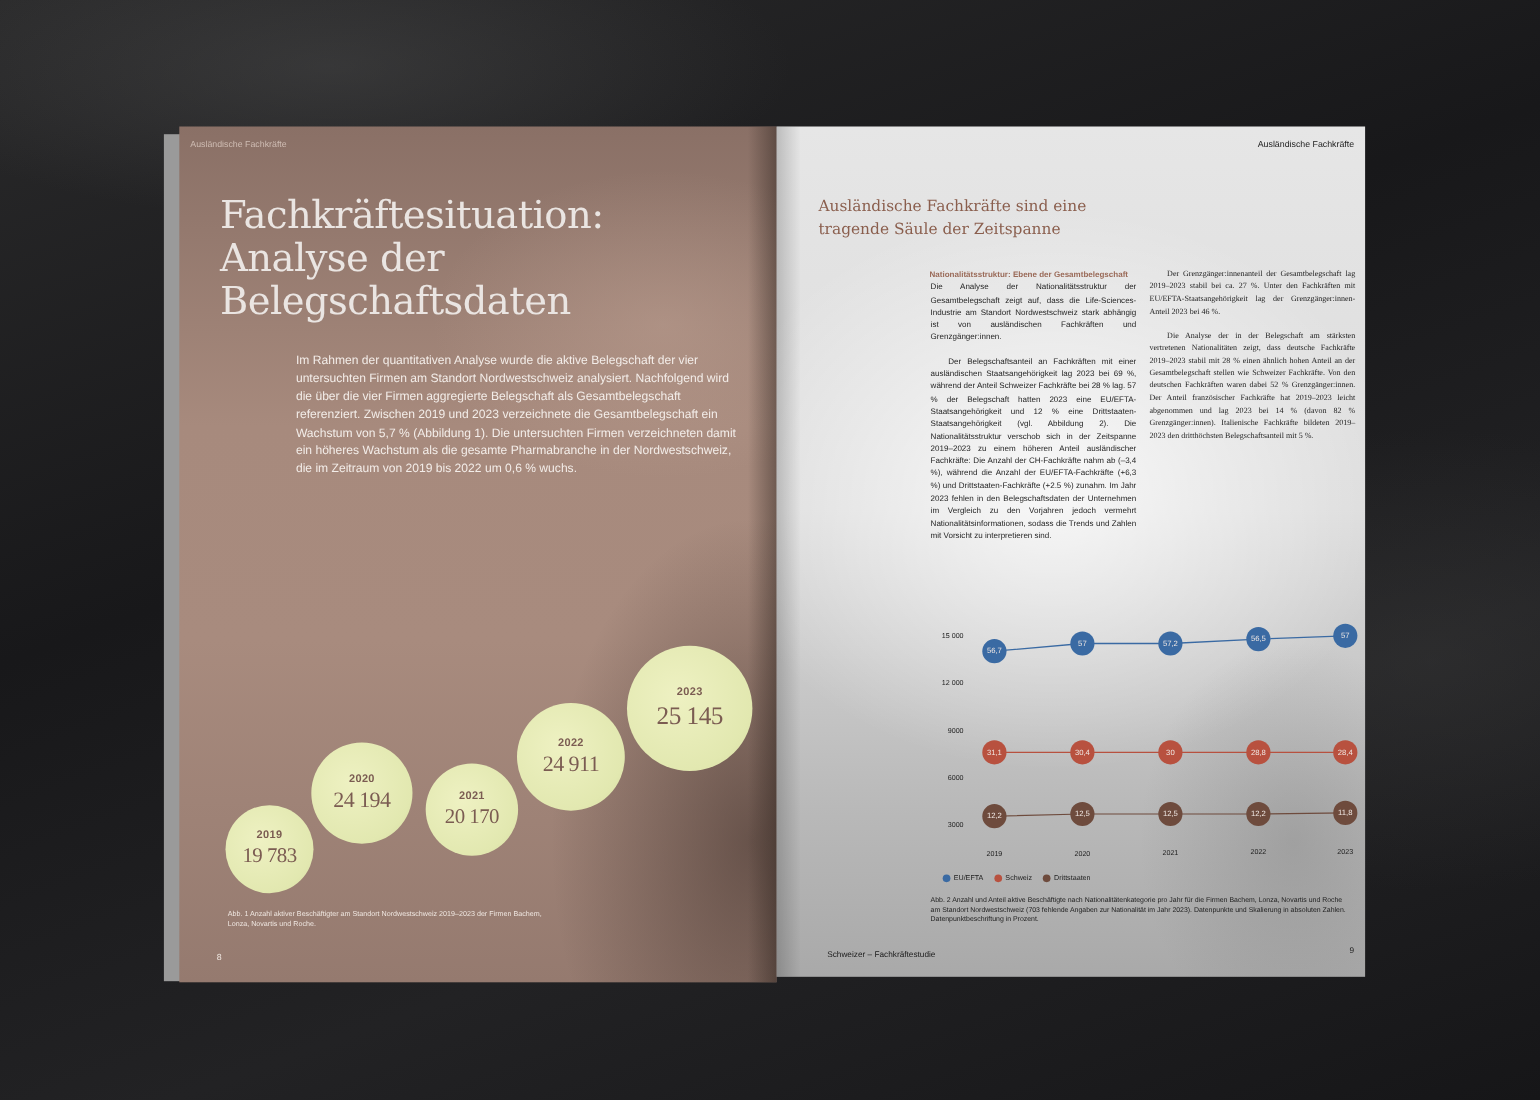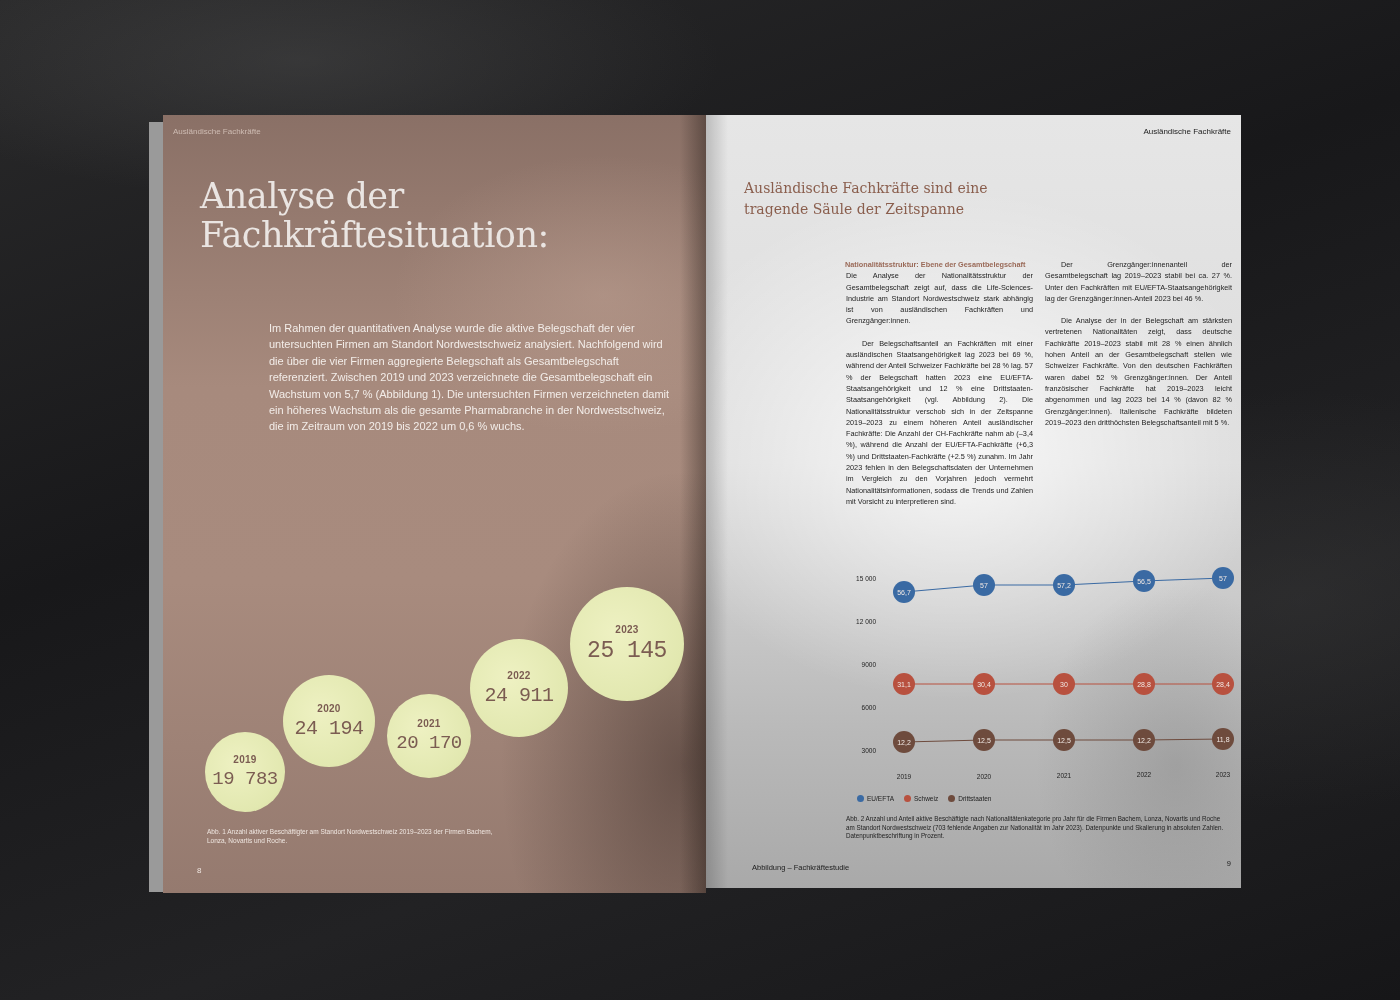--- a/index.html
+++ b/index.html
@@ -45,21 +45,21 @@
     position: absolute; left: 106px; top: 205px; width: 410px;
     font-size: 11px; line-height: 16.4px; color: #f3ede9;
   }
   .bubble {
     position: absolute; border-radius: 50%;
     background: radial-gradient(circle at 40% 40%, #eef1c2 0%, #e2e8b0 70%, #d3d9a0 100%);
     display: flex; flex-direction: column; align-items: center; justify-content: center;
     color: #7b5c52;
   }
   .bubble .yr { font-size: 10px; font-weight: bold; margin-bottom: 3px; letter-spacing: 0.3px; }
-  .bubble .val { font-family: Liberation Mono, monospace; font-weight: 300; letter-spacing: -0.5px; }
+  .bubble .val { font-family: Liberation Serif, serif; font-weight: 300; letter-spacing: -0.5px; }
   .caption-left {
     position: absolute; left: 44px; top: 712px; font-size: 6.5px; line-height: 9px; color: #efe6e0; width: 300px;
   }
   .folio-left { position: absolute; left: 34px; top: 751px; font-size: 8px; color: #efe6e0; }
 
   
   .page-right {
     position: absolute; left: 706px; top: 115px; width: 535px; height: 773px;
     background:
       radial-gradient(ellipse 200px 260px at 470px 650px, rgba(120,120,120,0.35), transparent 70%),
@@ -75,22 +75,22 @@
   .running-head-right { position: absolute; right: 10px; top: 12px; font-size: 8px; color: #222; }
   .section-title {
     position: absolute; left: 38px; top: 63px; margin: 0;
     font-family: "DejaVu Serif", serif; font-weight: normal;
     font-size: 14px; line-height: 21px; color: #8a5e4d;
   }
   .col { position: absolute; width: 188px; font-size: 7.3px; line-height: 11.3px; color: #1e1e1e; text-align: justify; }
   .col p { margin: 0 0 11px 1px; }
   .col p.indent { text-indent: 16px; }
   .subhead { color: #9a6a58; font-weight: bold; }
-  .col1 { left: 139px; top: 144px; }
-  .col2 { left: 338px; top: 144px; }
+  .col1 { left: 139px; top: 129px; }
+  .col2 { left: 338px; top: 128px; font-family: Liberation Serif, serif; }
 
   .chart { position: absolute; left: 130px; top: 448px; width: 400px; height: 230px; }
   .ytick { position: absolute; left: 0; font-size: 6.5px; color: #222; width: 40px; text-align: right; }
   .xtick { position: absolute; font-size: 6.5px; color: #222; width: 40px; text-align: center; }
   .dot {
     position: absolute; width: 22px; height: 22px; border-radius: 50%;
     color: #f0e8e4; font-size: 7px; display: flex; align-items: center; justify-content: center;
   }
   .legend { position: absolute; left: 151px; top: 680px; display: flex; gap: 10px; font-size: 6.5px; color: #222; align-items: center; }
   .legend-item { display: flex; align-items: center; gap: 3px; }
@@ -102,22 +102,23 @@
 </head>
 <body>
 
 <div class="bg-shadow"></div>
 
 <div class="page-left-underlay"></div>
 <div class="page-left">
   <div class="gutter"></div>
   <div class="running-head-left">Ausländische Fachkräfte</div>
   <h1 class="main-title">
+    <div>Fachkräftesituation:</div>
     <div>Analyse der</div>
-    <div>Fachkräftesituation:</div>
+    <div>Belegschaftsdaten</div>
   </h1>
   <div class="intro">Im Rahmen der quantitativen Analyse wurde die aktive Belegschaft der vier untersuchten Firmen am Standort Nordwestschweiz analysiert. Nachfolgend wird die über die vier Firmen aggregierte Belegschaft als Gesamtbelegschaft referenziert. Zwischen 2019 und 2023 verzeichnete die Gesamtbelegschaft ein Wachstum von 5,7 % (Abbildung 1). Die untersuchten Firmen verzeichneten damit ein höheres Wachstum als die gesamte Pharmabranche in der Nordwestschweiz, die im Zeitraum von 2019 bis 2022 um 0,6 % wuchs.</div>
 
   <div class="bubble" style="left:42px; top:617px; width:80px; height:80px;">
     <span class="yr">2019</span>
     <span class="val" style="font-size:19px;">19 783</span>
   </div>
   <div class="bubble" style="left:120px; top:560px; width:92px; height:92px;">
     <span class="yr">2020</span>
     <span class="val" style="font-size:20px;">24 194</span>
@@ -204,15 +205,15 @@
       <span class="legend-swatch" style="background:#b8513f;"></span>
       <span>Schweiz</span>
     </span>
     <span class="legend-item">
       <span class="legend-swatch" style="background:#6e4b3d;"></span>
       <span>Drittstaaten</span>
     </span>
   </div>
 
   <div class="caption-right">Abb. 2   Anzahl und Anteil aktive Beschäftigte nach Nationalitätenkategorie pro Jahr für die Firmen Bachem, Lonza, Novartis und Roche am Standort Nordwestschweiz (703 fehlende Angaben zur Nationalität im Jahr 2023). Datenpunkte und Skalierung in absoluten Zahlen. Datenpunktbeschriftung in Prozent.</div>
-  <div class="footer-right">Abbildung – Fachkräftestudie</div>
+  <div class="footer-right">Schweizer – Fachkräftestudie</div>
   <div class="folio-right">9</div>
 </div>
 
 </body></html>

